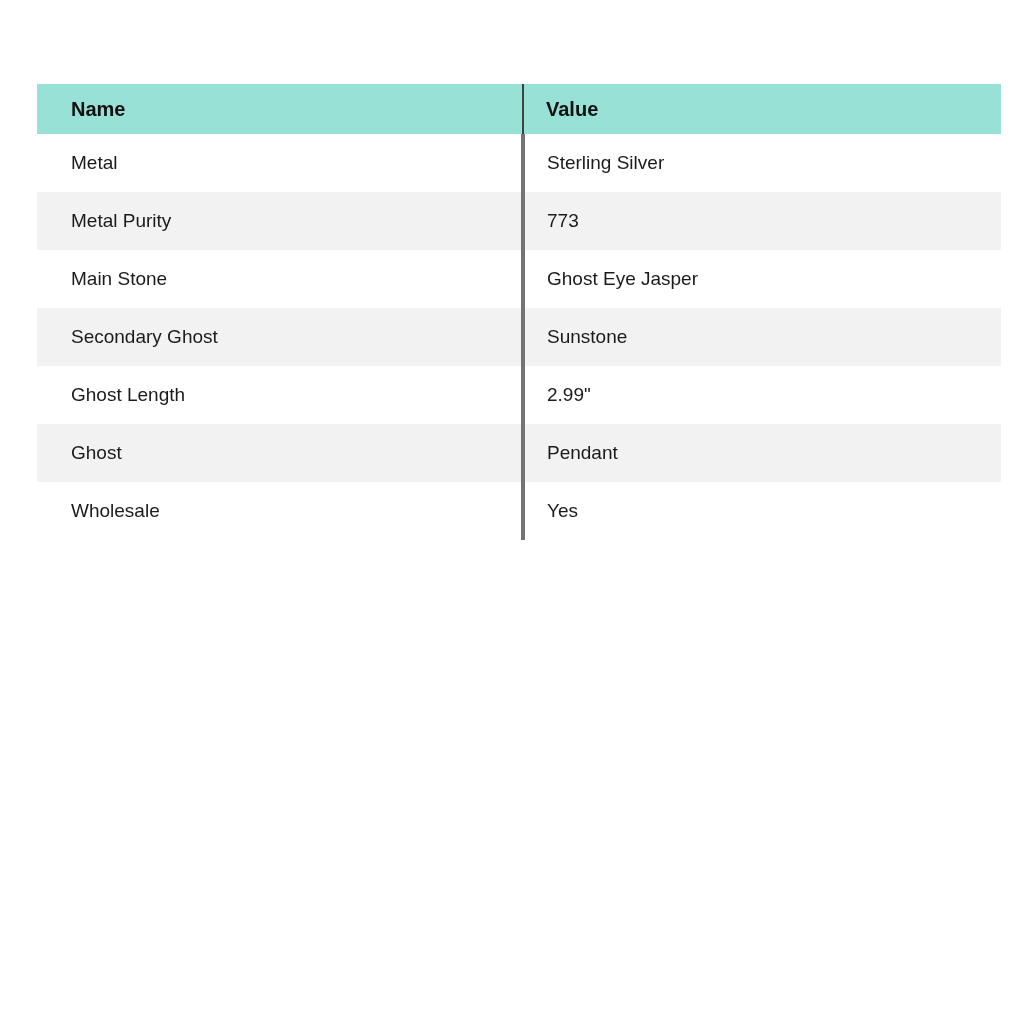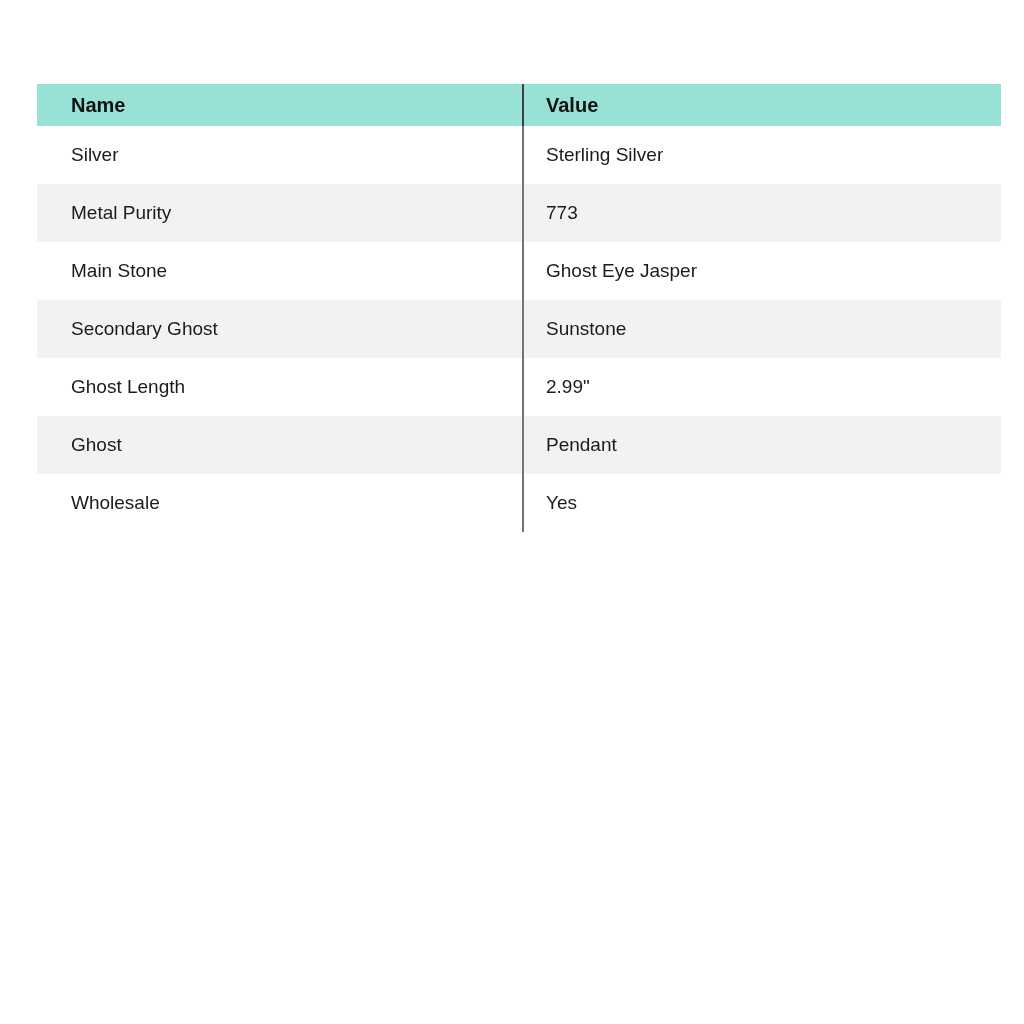--- a/index.html
+++ b/index.html
@@ -21,62 +21,62 @@
     top: 84px;
     width: 964px;
     border-collapse: collapse;
     table-layout: fixed;
   }
   .spec-table col.col-name  { width: 486px; }
   .spec-table col.col-value { width: 478px; }
 
   .spec-table thead th {
     background: #98e1d6;
-    height: 42px;
+    height: 50px;
     text-align: left;
     font-size: 20px;
     font-weight: 700;
     color: #111111;
     vertical-align: middle;
     padding: 0;
   }
   .spec-table thead th.h-name  { padding-left: 34px; }
   .spec-table thead th.h-value { padding-left: 22px; border-left: 2px solid #404040; }
 
   .spec-table tbody td {
     height: 58px;
     font-size: 19px;
     font-weight: 400;
     color: #1b1b1b;
     vertical-align: middle;
     padding: 0;
   }
   .spec-table tbody td.c-name  { padding-left: 34px; }
-  .spec-table tbody td.c-value { padding-left: 22px; border-left: 2px solid #737373; }
+  .spec-table tbody td.c-value { padding-left: 22px; border-left: 4px solid #737373; }
 
   .spec-table tbody tr:nth-child(even) { background: #f2f2f2; }
   .spec-table tbody tr:nth-child(odd)  { background: #ffffff; }
 </style>
 </head>
 <body>
 
 <table class="spec-table">
   <colgroup>
     <col class="col-name">
     <col class="col-value">
   </colgroup>
   <thead>
     <tr>
       <th class="h-name">Name</th>
       <th class="h-value">Value</th>
     </tr>
   </thead>
   <tbody>
     <tr>
-      <td class="c-name">Silver</td>
+      <td class="c-name">Metal</td>
       <td class="c-value">Sterling Silver</td>
     </tr>
     <tr>
       <td class="c-name">Metal Purity</td>
       <td class="c-value">773</td>
     </tr>
     <tr>
       <td class="c-name">Main Stone</td>
       <td class="c-value">Ghost Eye Jasper</td>
     </tr>

